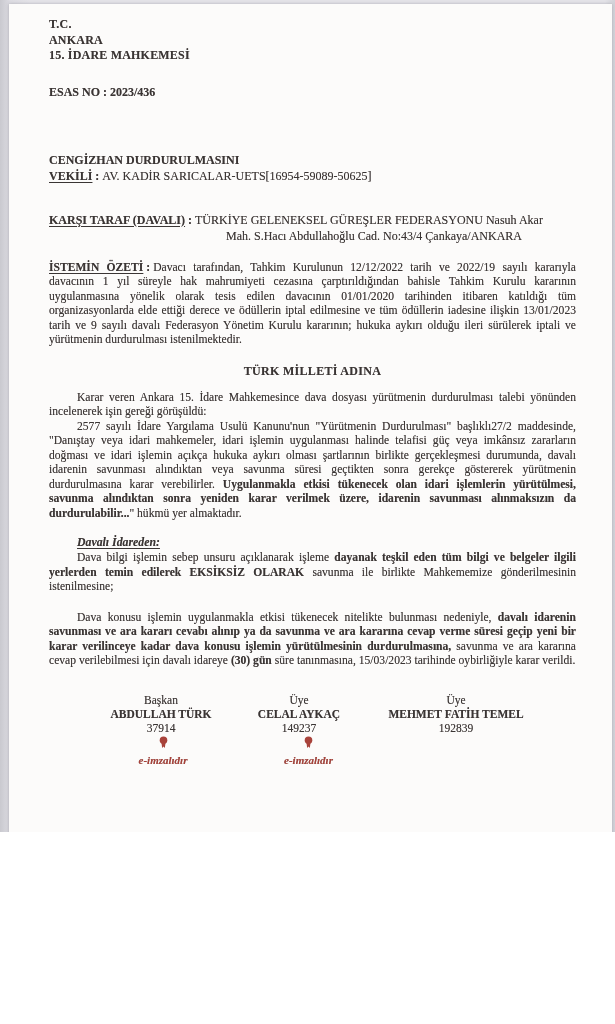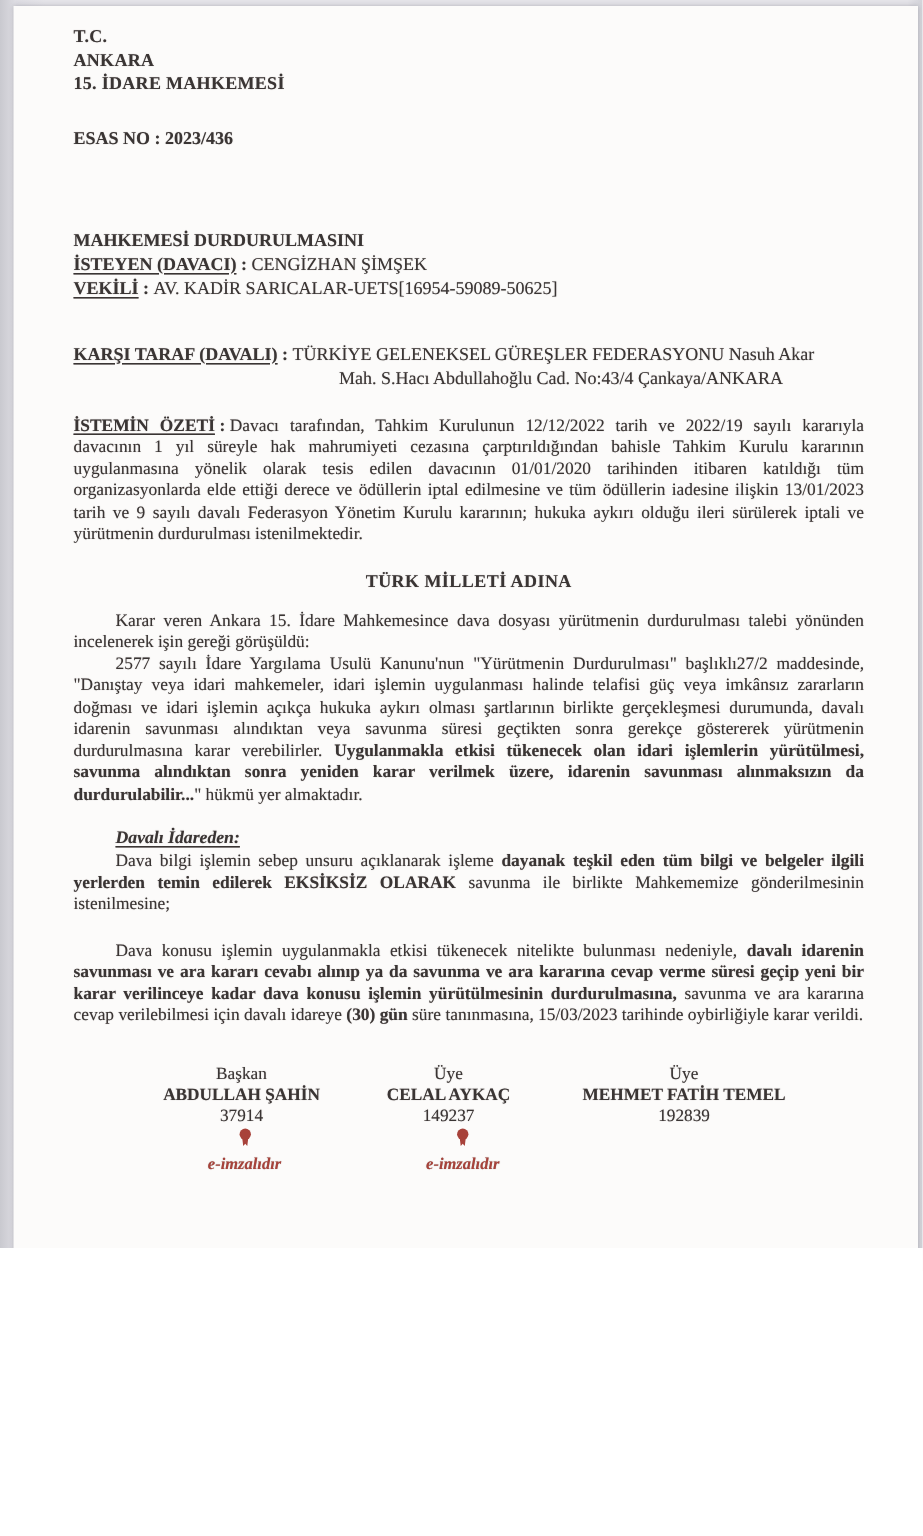--- a/index.html
+++ b/index.html
@@ -62,24 +62,21 @@
       <div>T.C.</div>
       <div>ANKARA</div>
       <div>15. İDARE MAHKEMESİ</div>
     </div>
 
     <div class="esas">
       <span>ESAS NO</span><span class="sep">:</span><span>2023/436</span>
     </div>
 
     <div class="parties">
-      <div class="pline b">MAHKEMESİ DURDURULMASINI</div>
-      <div class="pline">
-        <span class="b u">İSTEYEN (DAVACI)</span><span class="b sep">:</span><span>CENGİZHAN ŞİMŞEK</span>
-      </div>
+      <div class="pline b">CENGİZHAN DURDURULMASINI</div>
       <div class="pline">
         <span class="b u">VEKİLİ</span><span class="b sep">:</span><span>AV. KADİR SARICALAR-UETS[16954-59089-50625]</span>
       </div>
     </div>
 
     <div class="defendant">
       <div class="pline">
         <span class="b u">KARŞI TARAF (DAVALI)</span><span class="b sep">:</span><span>TÜRKİYE GELENEKSEL GÜREŞLER FEDERASYONU Nasuh Akar</span>
       </div>
       <div class="def-cont">Mah. S.Hacı Abdullahoğlu Cad. No:43/4 Çankaya/ANKARA</div>
@@ -103,21 +100,21 @@
       <span>Dava bilgi işlemin sebep unsuru açıklanarak işleme </span><span class="b">dayanak teşkil eden tüm bilgi ve belgeler ilgili yerlerden temin edilerek EKSİKSİZ OLARAK</span><span> savunma ile birlikte Mahkememize gönderilmesinin istenilmesine;</span>
     </div>
 
     <div class="para indent" style="margin-top:16px">
       <span>Dava konusu işlemin uygulanmakla etkisi tükenecek nitelikte bulunması nedeniyle, </span><span class="b">davalı idarenin savunması ve ara kararı cevabı alınıp ya da savunma ve ara kararına cevap verme süresi geçip yeni bir karar verilinceye kadar dava konusu işlemin yürütülmesinin durdurulmasına,</span><span> savunma ve ara kararına cevap verilebilmesi için davalı idareye </span><span class="b">(30) gün</span><span> süre tanınmasına, 15/03/2023 tarihinde oybirliğiyle karar verildi.</span>
     </div>
 
     <div class="sigs">
       <div class="sig sig1">
         <div>Başkan</div>
-        <div class="name">ABDULLAH ŞAHİN</div>
+        <div class="name">ABDULLAH TÜRK</div>
         <div>37914</div>
         <div class="esign">
           <svg class="seal" width="9" height="13" viewBox="0 0 10 14" fill="#a8423a">
               <circle cx="5" cy="4.4" r="4.2"></circle>
               <path d="M2.8 7.6 L3.5 13.2 L5 11.5 L6.5 13.2 L7.2 7.6 Z"></path>
             </svg>
           <span>e-imzalıdır</span>
         </div>
       </div>
       <div class="sig sig2">

